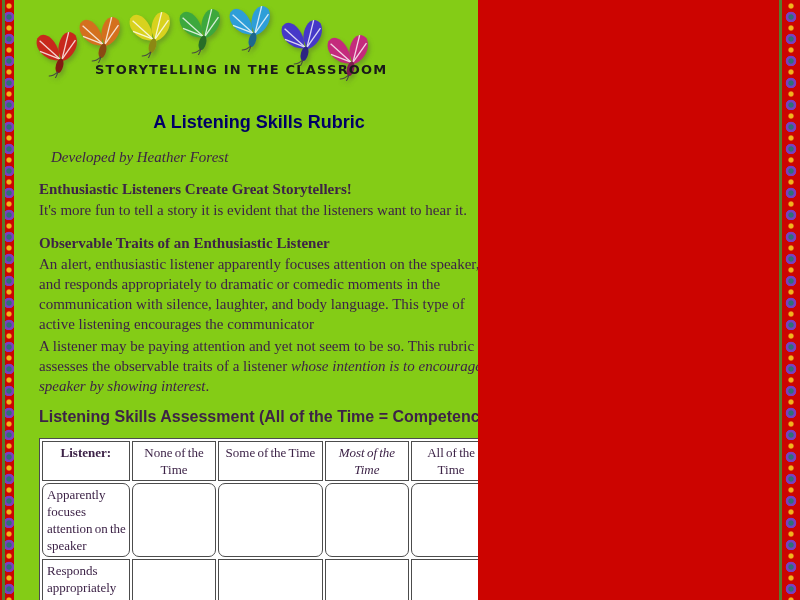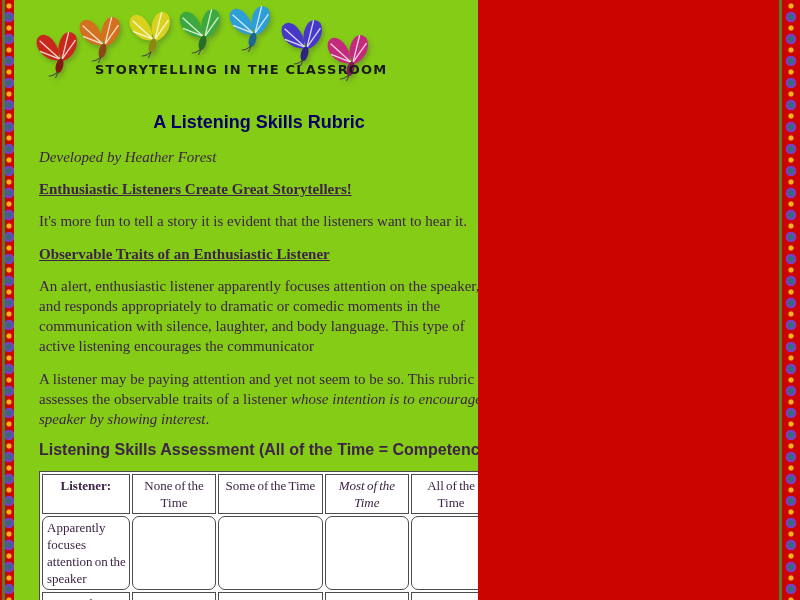--- a/index.html
+++ b/index.html
@@ -50,23 +50,23 @@
     position:absolute;left:81px;top:62px;
     font-family:"DejaVu Sans", sans-serif;font-weight:bold;font-size:13px;
     letter-spacing:1.2px;color:#1a1a1a;white-space:nowrap;
   }
   
   .page-title{
     width:440px;margin:20px 0 0 0;text-align:center;
     font-family:"Liberation Sans", sans-serif;font-weight:bold;font-size:18px;
     color:#000066;
   }
-  .byline{margin:16px 0 0 0;font-style:italic;font-size:15px;}
-  .h-serif{margin:15px 0 0 0;font-weight:bold;font-size:15px;text-decoration:underline;}
-  .para{margin:13px 0 0 0;font-size:15px;line-height:20px;}
+  .byline{margin:16px 0 0 12px;font-style:italic;font-size:15px;}
+  .h-serif{margin:15px 0 0 0;font-weight:bold;font-size:15px;}
+  .para{margin:2px 0 0 0;font-size:15px;line-height:20px;}
   .h-sans{
     margin:12px 0 0 0;font-family:"Liberation Sans", sans-serif;
     font-weight:bold;font-size:16px;color:#3d2347;
   }
   .italic{font-style:italic;}
   
   table.rubric{
     margin:12px 0 0 0;border-collapse:separate;border-spacing:2px;
     border:1px solid #4c4c4c;background:#ffffff;table-layout:fixed;
   }

